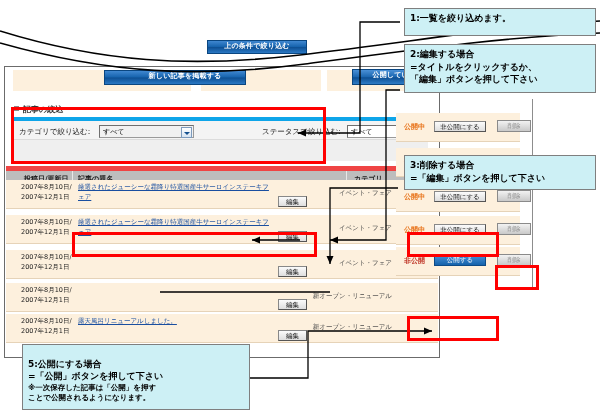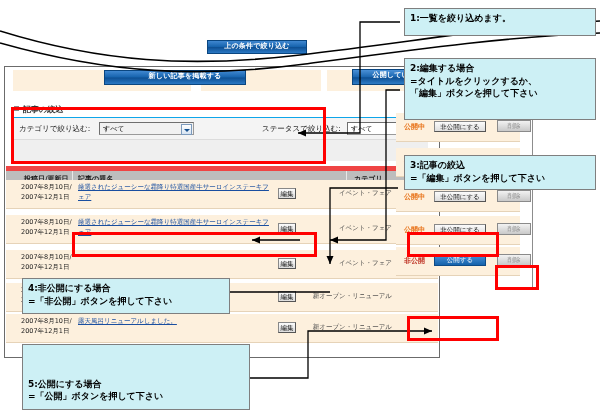--- a/index.html
+++ b/index.html
@@ -36,21 +36,21 @@
     text-align:center;font-weight:bold;letter-spacing:.2px;white-space:nowrap;overflow:hidden;
   }
   #btn-new{left:104px;top:70px;width:120px;height:13px;z-index:3;padding-left:20px;}
   #tab-public{left:352px;top:69px;width:90px;height:14px;z-index:3;
     background:linear-gradient(to bottom,#4a90d6 0%,#1b66b0 50%,#0d4f93 55%,#2f7cc6 100%);}
 
   
   .filter-panel{position:absolute;left:1px;top:36px;width:430px;height:60px;background:#ffffff;}
   .filter-title{position:absolute;left:8px;top:1px;font-size:8px;color:#333;font-weight:bold;}
   .filter-title .sq{display:inline-block;width:5px;height:5px;background:#8a8a8a;margin-right:4px;vertical-align:1px;}
-  .filter-row{position:absolute;left:8px;top:14px;width:414px;height:22px;background:#f4f4f4;border-top:1px solid #0ea5e9;}
+  .filter-row{position:absolute;left:8px;top:14px;width:414px;height:22px;background:#f4f4f4;border-top:4px solid #0ea5e9;}
   .f-label{position:absolute;font-size:7.5px;color:#111;top:6px;white-space:nowrap;}
   #lbl-cat{left:5px;}
   #lbl-status{left:248px;}
   .sel{
     position:absolute;top:4px;height:13px;background:#ffffff;
     border:1px solid #9a9a9a;border-top-color:#6f6f6f;border-left-color:#6f6f6f;
     font-size:7px;color:#000;line-height:13px;padding-left:3px;box-sizing:border-box;
   }
   #sel-cat{left:85px;width:95px;background:#f1f1f1;}
   #sel-cat .arrow{position:absolute;right:1px;top:1px;width:11px;height:11px;
@@ -72,21 +72,21 @@
   .trow{position:absolute;left:0;width:432px;height:28px;background:#fdf0dd;border-bottom:1px solid #e6d3b8;}
   .cell-date{position:absolute;left:15px;top:3px;width:56px;font-size:6.5px;color:#1c1c1c;line-height:9.5px;}
   .cell-title{position:absolute;left:72px;top:3px;width:195px;font-size:6.5px;line-height:9.5px;
     color:#1a4fa0;text-decoration:underline;}
   .cell-cat{position:absolute;left:300px;top:9px;width:86px;text-align:right;font-size:6.5px;color:#4a4a4a;white-space:nowrap;}
   .btn-gray{
     position:absolute;height:11px;background:linear-gradient(to bottom,#fbfbfb,#dedede);
     border:1px solid #888;border-right-color:#555;border-bottom-color:#555;
     font-size:6.5px;line-height:10px;text-align:center;color:#101010;white-space:nowrap;box-sizing:border-box;
   }
-  .btn-edit{left:272px;top:8px;width:18px;}
+  .btn-edit{left:272px;top:16px;width:29px;}
   .stat{position:absolute;left:404px;top:9px;font-size:7px;font-weight:bold;color:#e8731a;white-space:nowrap;}
   .stat.priv{color:#c0392b;}
   .btn-toggle{left:434px;top:8px;width:52px;}
   .btn-pub{left:434px;top:7px;width:52px;height:12px;
     background:linear-gradient(to bottom,#4a92d8,#1462ab);border:1px solid #0d4a86;color:#fff;font-weight:normal;line-height:11px;}
   .btn-del{left:497px;top:7px;width:34px;height:12px;
     background:linear-gradient(to bottom,#f2f2f2,#c9c9c9);border:1px solid #8a8a8a;color:#8d8d8d;line-height:11px;}
 
   
   .statuswrap{position:absolute;left:396px;top:99px;width:150px;height:190px;z-index:3;}
@@ -268,28 +268,28 @@
   </svg>
 
   <div class="rbox" style="left:11px;top:107px;width:315px;height:57px;"></div>
   <div class="rbox" style="left:72px;top:232px;width:245px;height:25px;"></div>
   <div class="rbox" style="left:407px;top:232px;width:92px;height:25px;"></div>
   <div class="rbox" style="left:495px;top:265px;width:44px;height:25px;"></div>
   <div class="rbox" style="left:407px;top:316px;width:92px;height:25px;"></div>
 
   <div class="callout" style="left:404px;top:8px;width:192px;height:28px;">1:一覧を絞り込めます。</div>
 
-  <div class="callout" style="left:404px;top:58px;width:192px;height:62px;">2:編集する場合
+  <div class="callout" style="left:404px;top:44px;width:192px;height:49px;">2:編集する場合
 =タイトルをクリックするか、
 「編集」ボタンを押して下さい</div>
 
-  <div class="callout" style="left:404px;top:155px;width:192px;height:35px;">3:記事の絞込
+  <div class="callout" style="left:404px;top:155px;width:192px;height:35px;">3:削除する場合
 =「編集」ボタンを押して下さい</div>
 
-  <div class="callout" style="left:22px;top:278px;width:208px;height:36px;">4:非公開にする場合
-=「非公開」ボタンを押して下さい</div>
-
-  <div class="callout" style="left:22px;top:344px;width:228px;height:66px;padding-top:20px;">
+
+  <div class="callout" style="left:22px;top:344px;width:228px;height:66px;padding-top:0;">
     <span>5:公開にする場合
 =「公開」ボタンを押して下さい</span>
+    <span class="small">※一次保存した記事は「公開」を押す
+ことで公開されるようになります。</span>
   </div>
 
 </div>
 
 </body></html>

